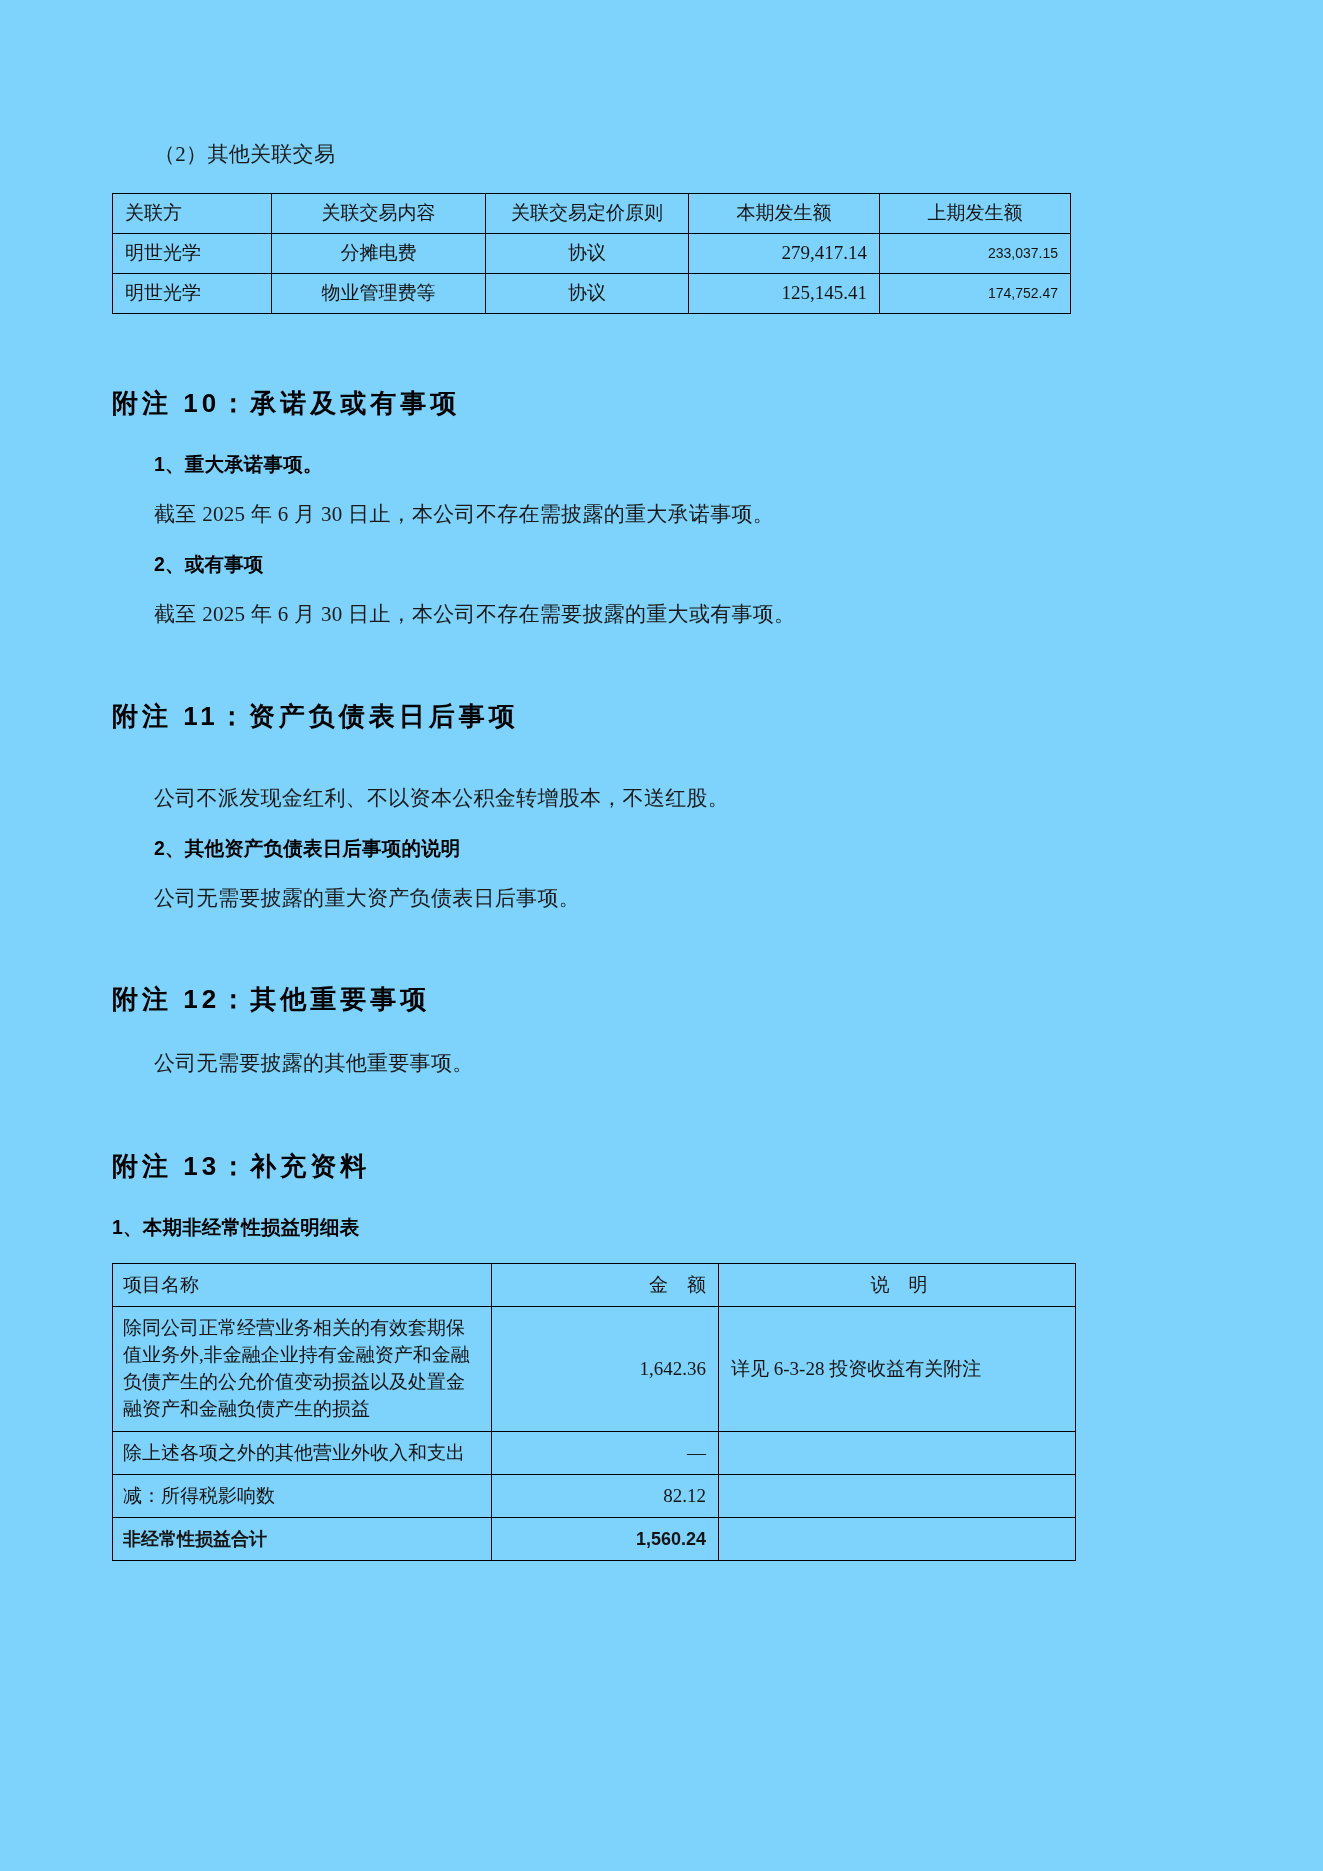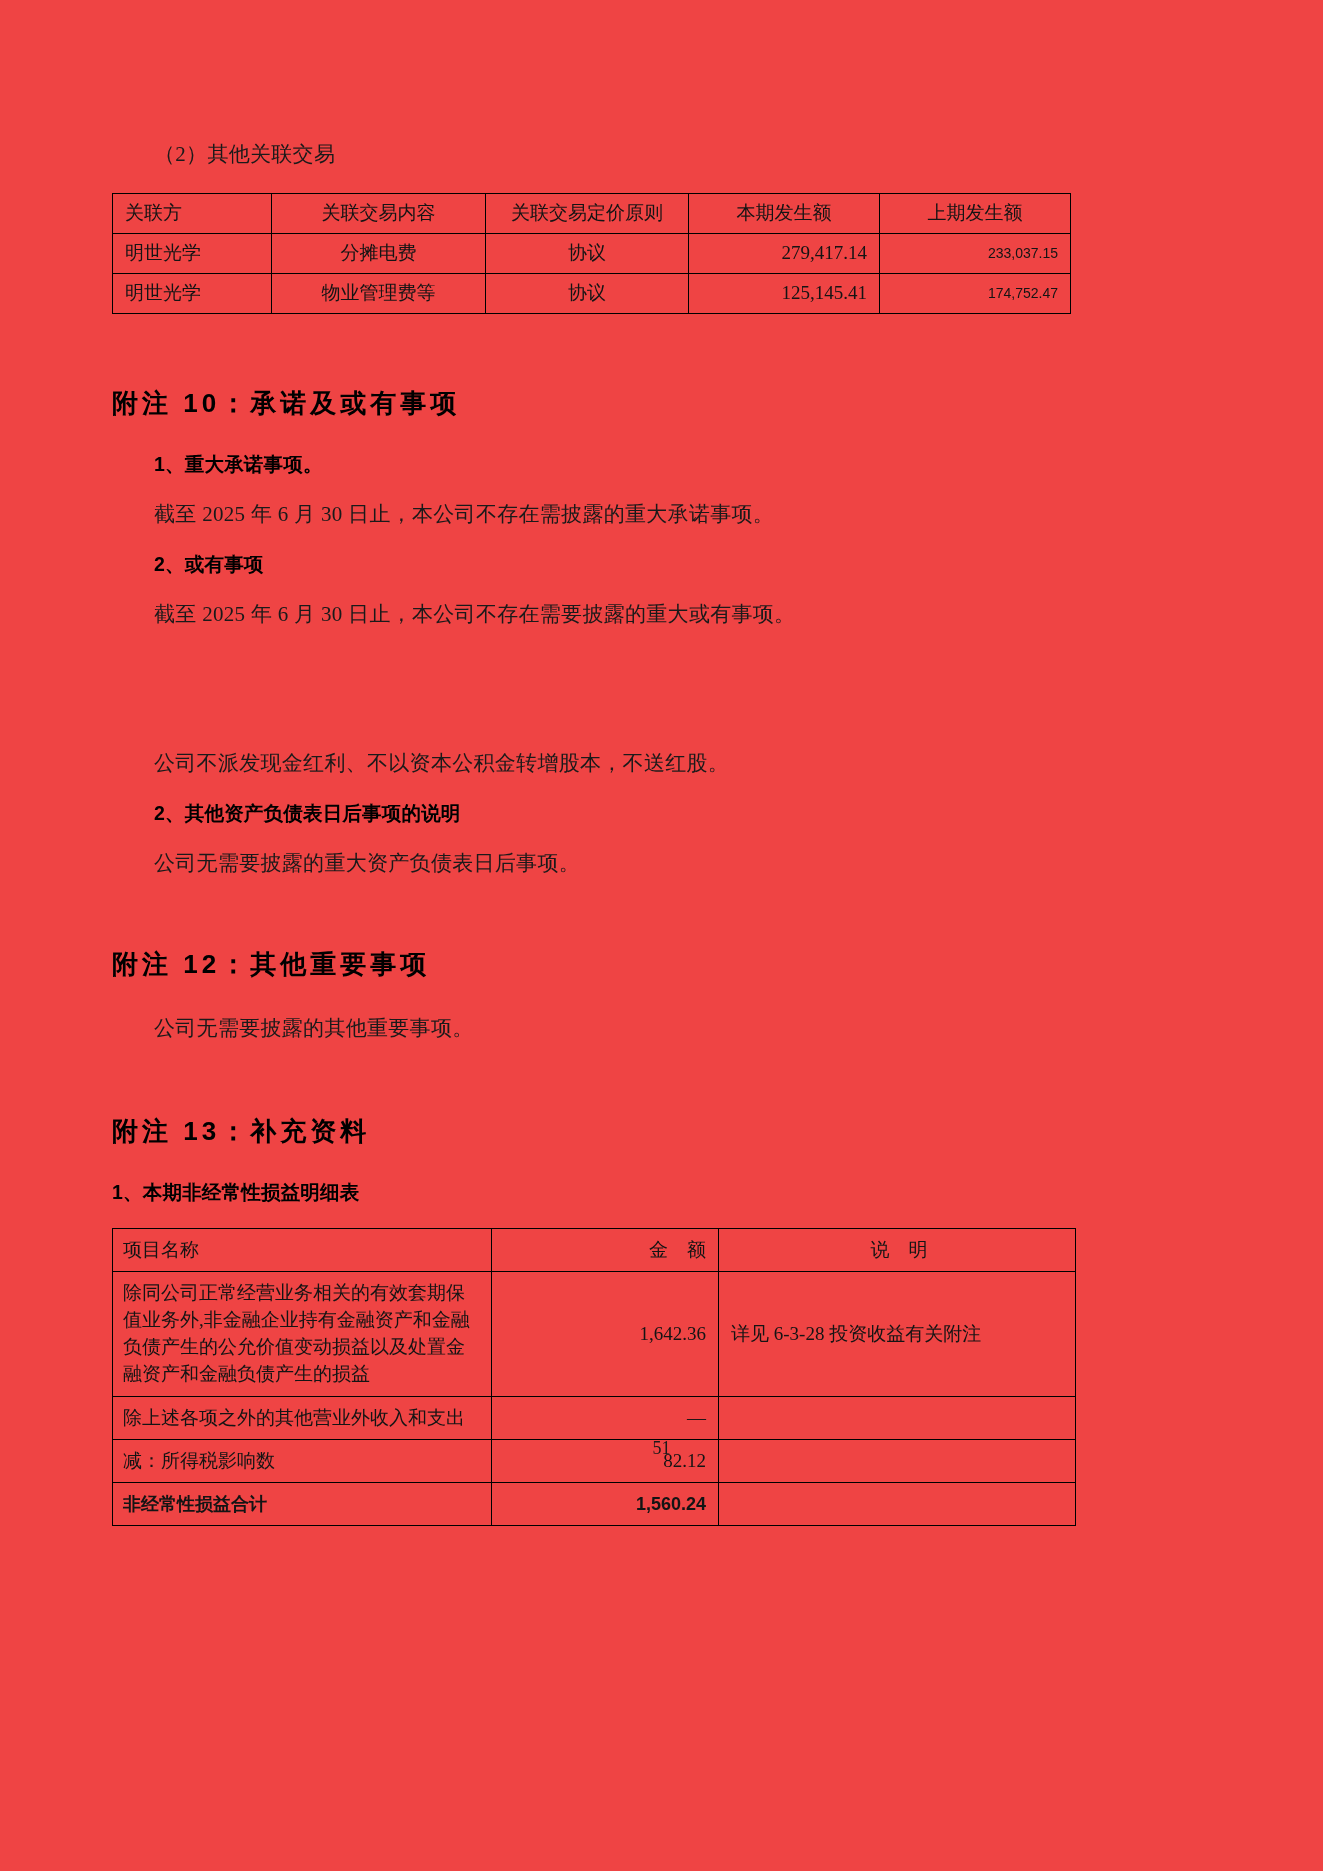--- a/index.html
+++ b/index.html
@@ -8,21 +8,21 @@
     background: #ffffff;
   }
   body {
     font-family: "Liberation Serif", "DejaVu Serif", serif;
     color: #000000;
   }
   .page {
     position: relative;
     width: 1323px;
     height: 1871px;
-    background: #ef4444;
+    background: #7dd3fc;
     box-sizing: border-box;
     padding: 12px;
     overflow: hidden;
   }
   .content {
     position: absolute;
     left: 112px;
     top: 0;
     width: 905px;
   }
@@ -173,20 +173,21 @@
     <div style="height:21px"></div>
     <div class="para indent-2">截至 2025 年 6 月 30 日止，本公司不存在需披露的重大承诺事项。</div>
 
     <div style="height:21px"></div>
     <div class="indent-1 sub-label">2、或有事项</div>
 
     <div style="height:21px"></div>
     <div class="para indent-2">截至 2025 年 6 月 30 日止，本公司不存在需要披露的重大或有事项。</div>
 
     <div style="height:68px"></div>
+    <div class="section-heading">附注 11：资产负债表日后事项</div>
 
     <div style="height:28px"></div>
 
     <div style="height:21px"></div>
     <div class="para indent-2">公司不派发现金红利、不以资本公积金转增股本，不送红股。</div>
 
     <div style="height:21px"></div>
     <div class="indent-1 sub-label">2、其他资产负债表日后事项的说明</div>
 
     <div style="height:21px"></div>
@@ -230,14 +231,13 @@
         <tr class="r-norm total">
           <td class="c-item">非经常性损益合计</td>
           <td class="c-amt">1,560.24</td>
           <td class="c-note"></td>
         </tr>
       </tbody>
     </table>
 
   </div>
 
-  <div class="page-number">51</div>
 </div>
 
 </body></html>

